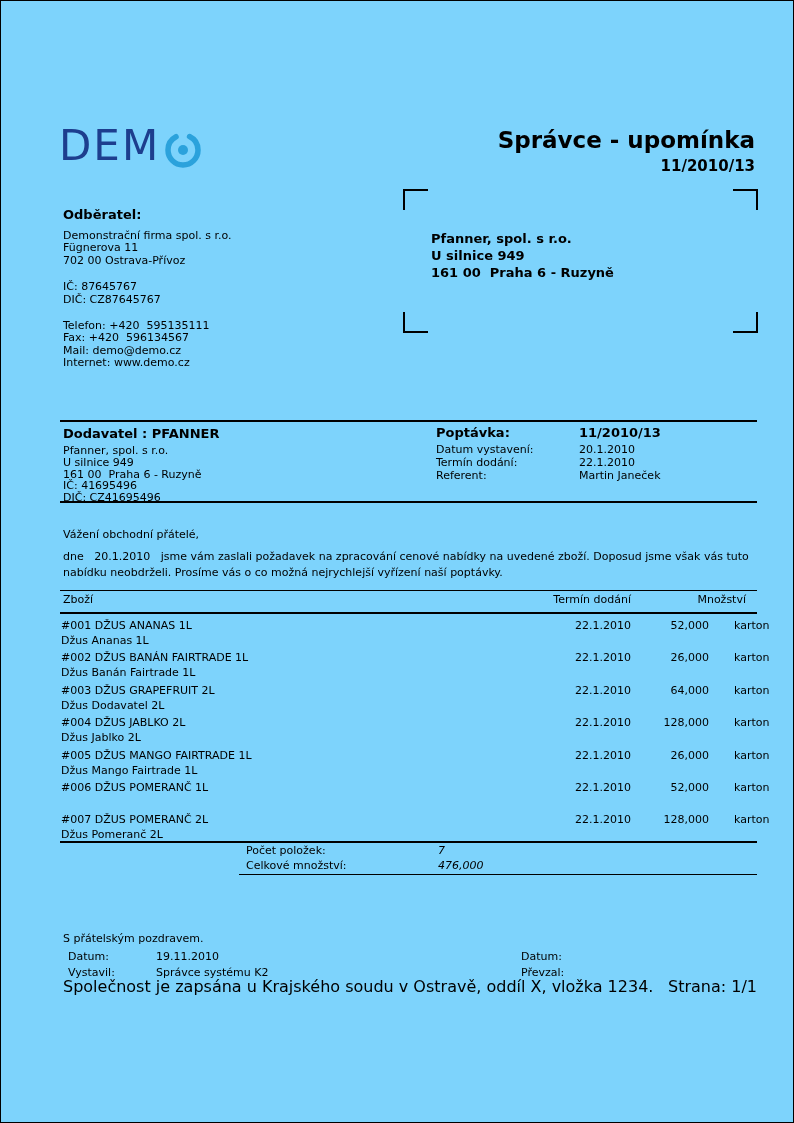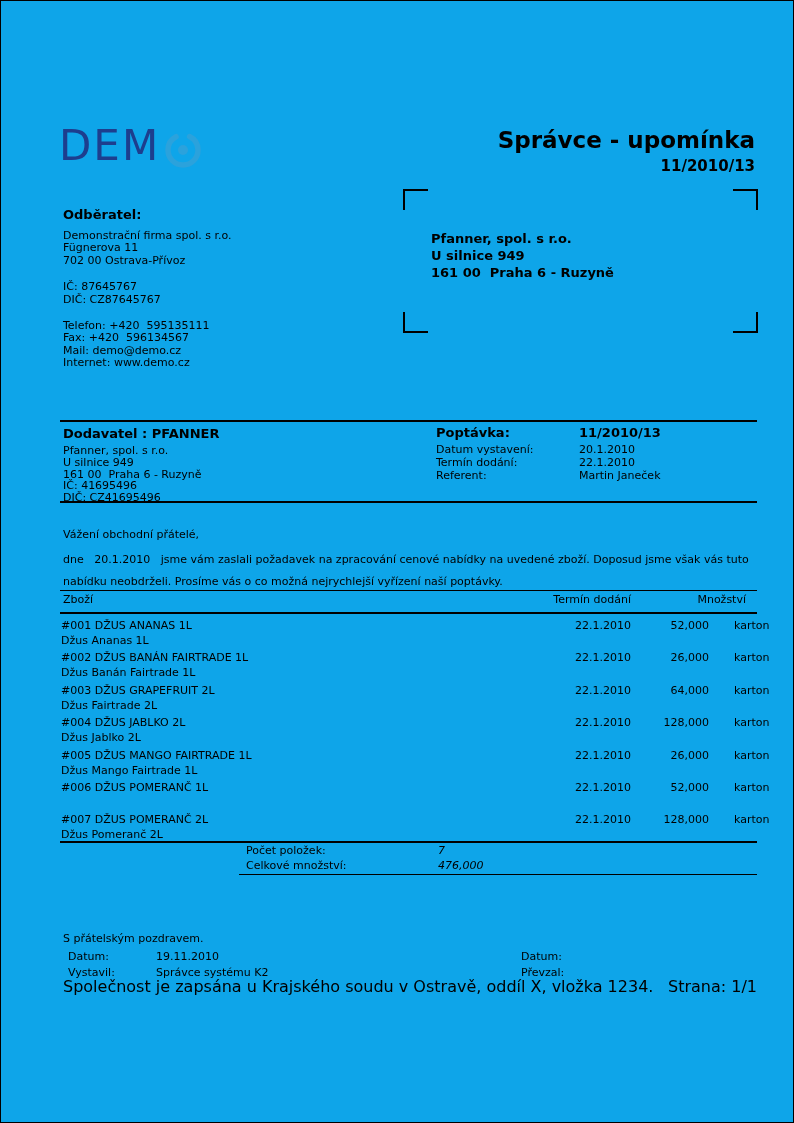--- a/index.html
+++ b/index.html
@@ -1,18 +1,18 @@
 <!DOCTYPE html>
 <html><head>
 <meta charset="utf-8">
 <style>
   html,body { margin:0; padding:0; background:#e8e8e8; }
   .page {
     position:relative; width:794px; height:1123px; margin:0 auto;
-    background:#0ea5e9; border:1px solid #000; box-sizing:border-box;
+    background:#7dd3fc; border:1px solid #000; box-sizing:border-box;
     font-family:"DejaVu Sans", sans-serif; color:#000; overflow:hidden;
   }
   .pre { white-space:pre-wrap; }
   .hline { position:absolute; background:#000; }
 
   
   .logo { position:absolute; left:58px; top:124px; display:flex; align-items:flex-start; }
   .logo-dem { font-size:42px; line-height:42px; letter-spacing:2px; font-weight:400; }
   .logo-o { margin-left:3px; margin-top:3px; }
 
@@ -44,21 +44,21 @@
 
   
   .order-info { position:absolute; left:435px; top:425px; font-size:11px; }
   .oi-row { line-height:11.8px; margin-bottom:1px; }
   .oi-row:first-child { font-size:13px; font-weight:bold; line-height:14px; margin-bottom:4px; }
   .oi-label { display:inline-block; width:143px; }
 
   
   .letter { position:absolute; left:62px; top:527px; width:699px; font-size:11px; }
   .letter .salutation { margin-bottom:8px; line-height:13px; }
-  .letter .body { line-height:22px; width:697px; }
+  .letter .body { line-height:16px; width:697px; }
 
   
   .tbl-header { position:absolute; left:60px; top:592px; width:696px; height:20px; font-size:11px; }
   .th-goods { position:absolute; left:2px; top:0; }
   .th-delivery { position:absolute; left:410px; width:160px; top:0; text-align:right; }
   .th-qty { position:absolute; left:535px; width:120px; top:0; text-align:right;padding-left:30px; }
 
   .items { position:absolute; left:60px; top:615px; width:696px; }
   .item-row { position:relative; height:32.4px; padding-top:2px; box-sizing:border-box; font-size:11px; }
   .item-name { line-height:15px; }
@@ -181,21 +181,21 @@
     </div>
     <div class="item-row">
       <div class="item-name">#002 DŽUS BANÁN FAIRTRADE 1L</div>
       <div class="item-desc">Džus Banán Fairtrade 1L</div>
       <span class="item-date">22.1.2010</span>
       <span class="item-qty">26,000</span>
       <span class="item-unit">karton</span>
     </div>
     <div class="item-row">
       <div class="item-name">#003 DŽUS GRAPEFRUIT 2L</div>
-      <div class="item-desc">Džus Fairtrade 2L</div>
+      <div class="item-desc">Džus Dodavatel 2L</div>
       <span class="item-date">22.1.2010</span>
       <span class="item-qty">64,000</span>
       <span class="item-unit">karton</span>
     </div>
     <div class="item-row">
       <div class="item-name">#004 DŽUS JABLKO 2L</div>
       <div class="item-desc">Džus Jablko 2L</div>
       <span class="item-date">22.1.2010</span>
       <span class="item-qty">128,000</span>
       <span class="item-unit">karton</span>

